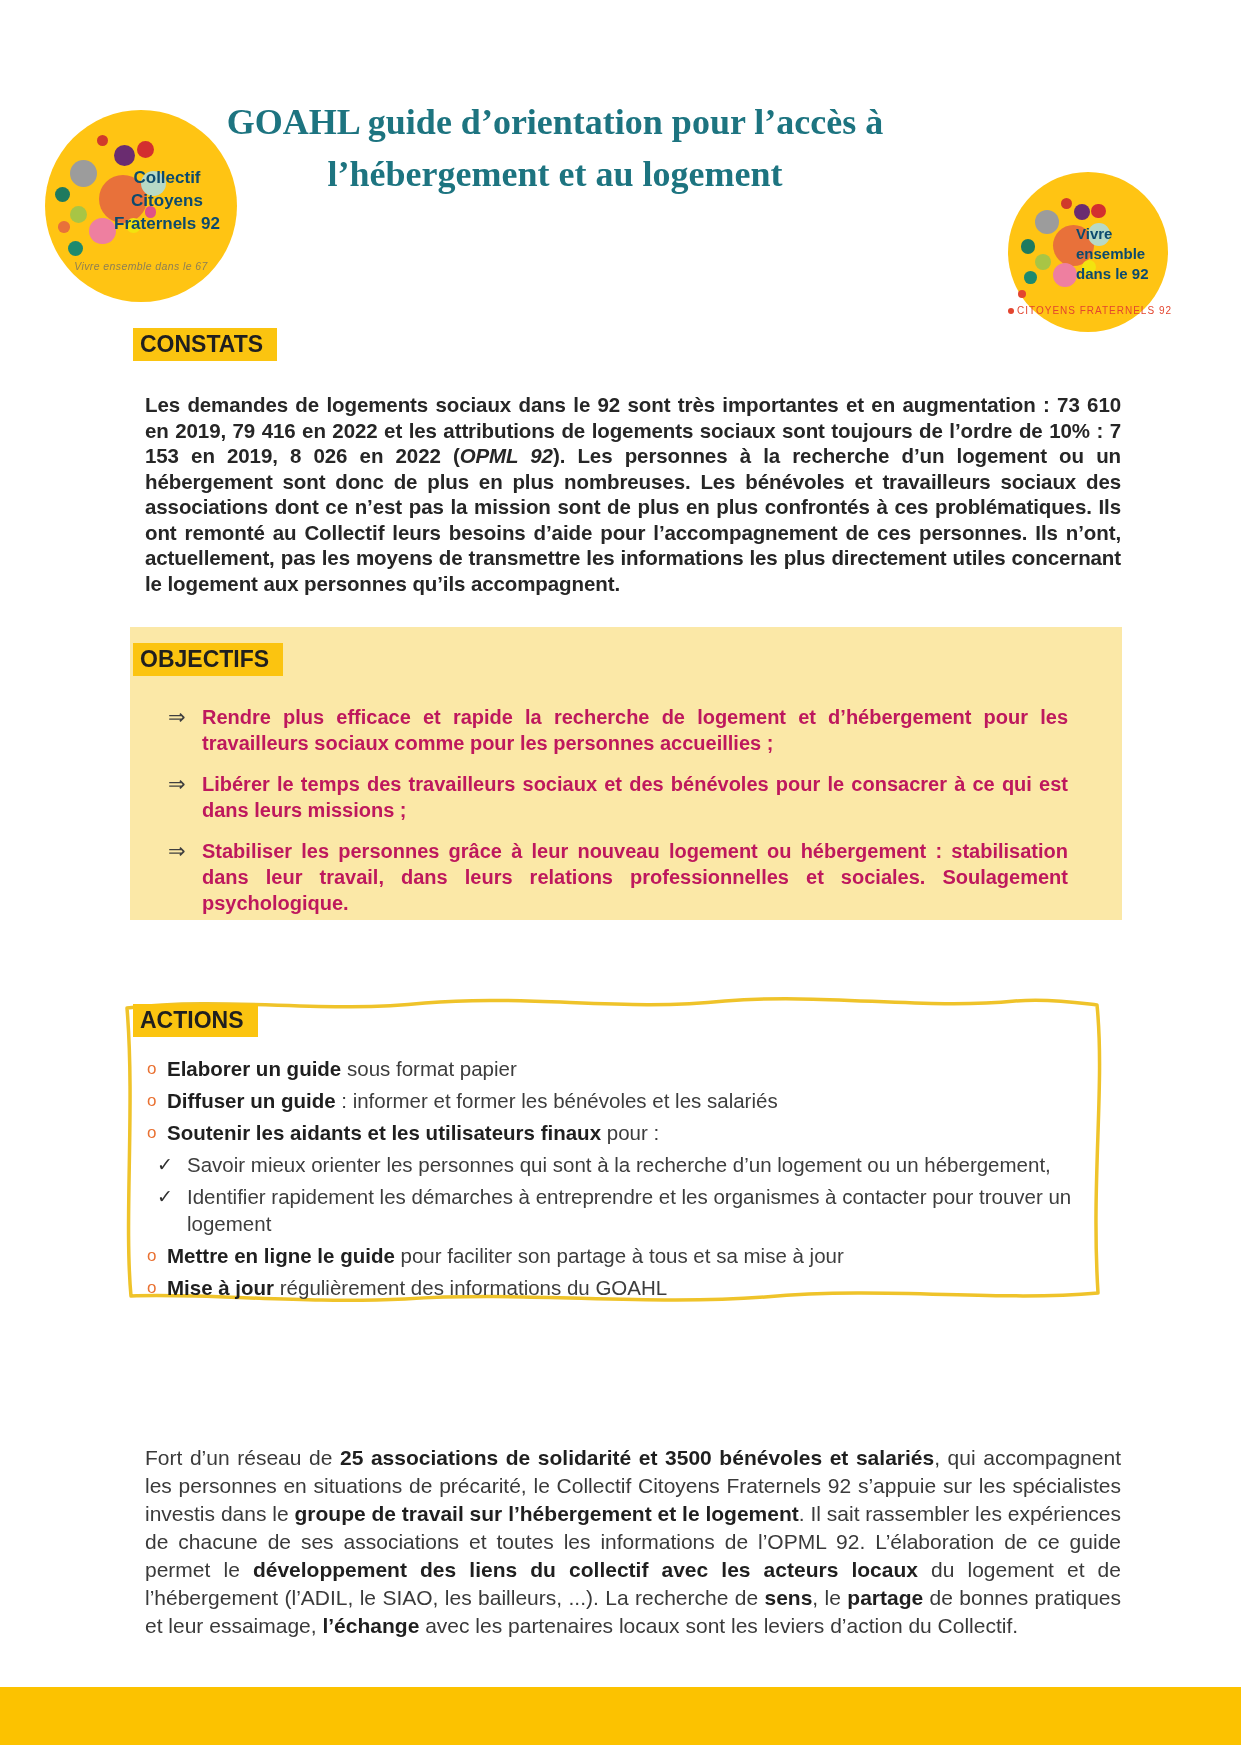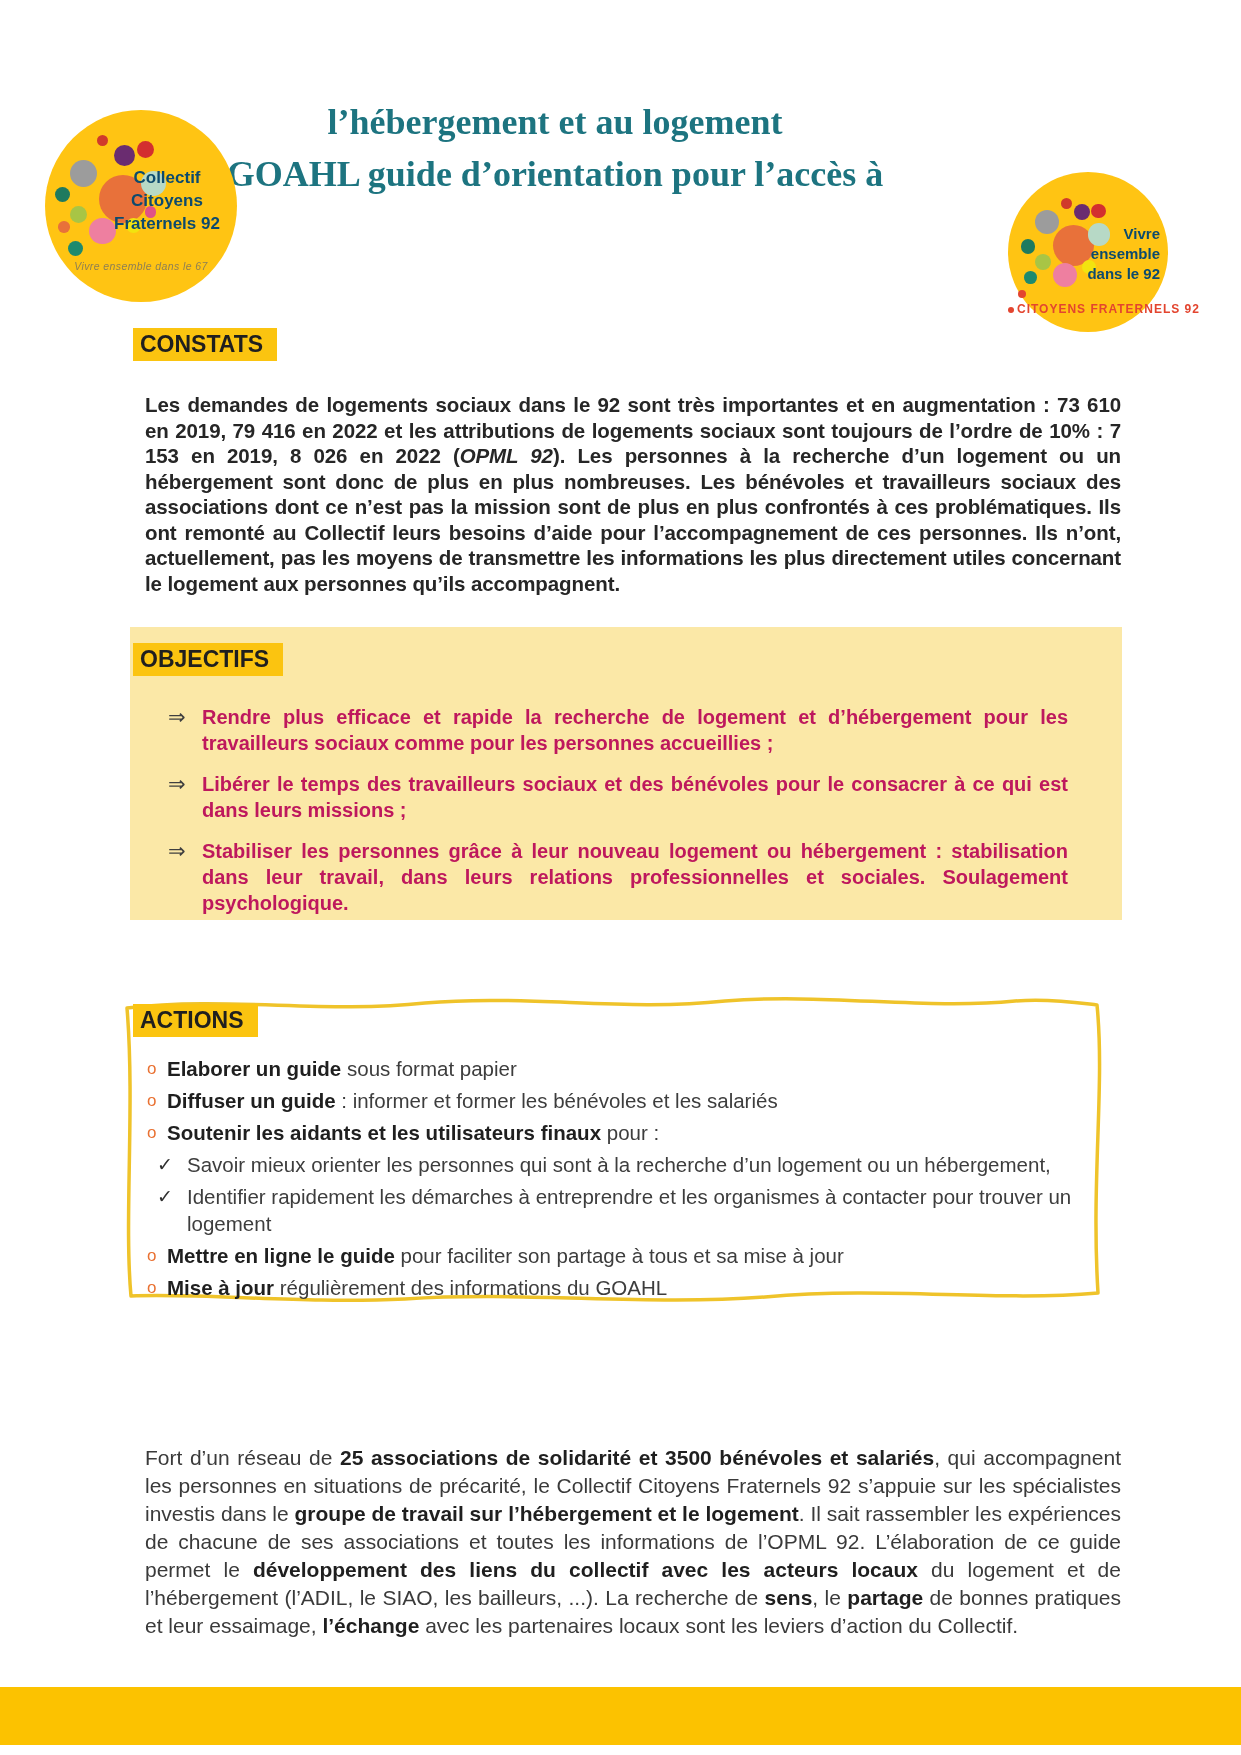--- a/index.html
+++ b/index.html
@@ -16,28 +16,28 @@
     font-size:36px; line-height:52px; text-align:center; color:#1d7480;
   }
 
   
   .logo { position:absolute; border-radius:50%; background:#FFC413; }
   .logo-left  { left:45px;  top:110px; width:192px; height:192px; }
   .logo-right { left:1008px; top:172px; width:160px; height:160px; }
   .dot { position:absolute; border-radius:50%; }
   .logo-name { position:absolute; font-weight:bold; color:#0c4a6e; }
   .logo-left  .logo-name { right:10px; top:56px; width:120px; text-align:center; font-size:17px; line-height:23px; }
-  .logo-right .logo-name { right:8px;  top:52px; width:84px;  text-align:right;  font-size:15px; line-height:20px; }
+  .logo-right .logo-name { right:8px;  top:52px; width:84px;  text-align:left;  font-size:15px; line-height:20px; }
   .logo-tagline {
     position:absolute; bottom:30px; left:0; width:100%; text-align:center;
     font-size:10.5px; font-style:italic; letter-spacing:0.4px; color:#8d7f55;
   }
   .logo-footer {
     position:absolute; bottom:16px; left:0; width:100%; text-align:left;
-    font-size:12px; font-weight:bold; letter-spacing:1px; color:#E3452F; white-space:nowrap;
+    font-size:10px; font-weight:normal; letter-spacing:1px; color:#E3452F; white-space:nowrap;
   }
   .logo-footer .reddot {
     display:inline-block; width:6px; height:6px; border-radius:50%;
     background:#E3452F; margin-right:3px; vertical-align:middle;
   }
 
   
   .hl-wrap { position:absolute; }
   .hl {
     display:inline-block; background:#FBC410; color:#1f1f1f;
@@ -83,22 +83,22 @@
 
   
   .footer-bar { position:absolute; left:0; top:1687px; width:1241px; height:58px; background:#FCC200; }
 </style>
 </head>
 <body>
 
 <div class="page">
 
   <div class="doc-title">
+    <div>GOAHL guide d’orientation pour l’accès à</div>
     <div>l’hébergement et au logement</div>
-    <div>GOAHL guide d’orientation pour l’accès à</div>
   </div>
 
   <div class="logo logo-left">
     <div class="dots" id="dots-left">
         <span class="dot" style="left: 13%; top: 26%; width: 14%; height: 14%; background: rgb(156, 156, 156);"></span>
         <span class="dot" style="left: 27%; top: 13%; width: 6%; height: 6%; background: rgb(208, 58, 43);"></span>
         <span class="dot" style="left: 36%; top: 18%; width: 11%; height: 11%; background: rgb(106, 44, 112);"></span>
         <span class="dot" style="left: 48%; top: 16%; width: 9%; height: 9%; background: rgb(211, 47, 47);"></span>
         <span class="dot" style="left: 28%; top: 34%; width: 25%; height: 25%; background: rgb(232, 113, 58);"></span>
         <span class="dot" style="left: 50%; top: 32%; width: 13%; height: 13%; background: rgb(183, 217, 198);"></span>

